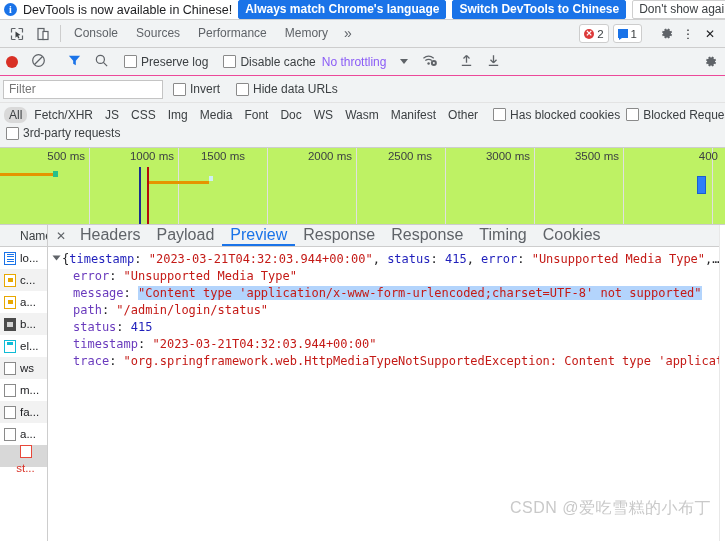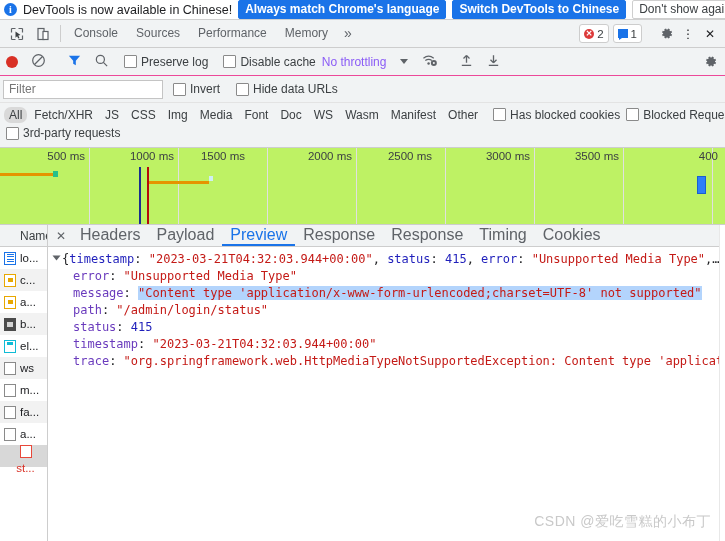--- a/index.html
+++ b/index.html
@@ -454,22 +454,22 @@
   .k-purple { color: #6a3bbd; }
   .v-str { color: #c41a16; }
   .v-num { color: #1f1fbb; }
   .punct { color: #202124; }
   .hl { background: #b3d4fc; }
 
   
   .watermark {
     position: absolute;
     right: 14px;
-    bottom: 10px;
-    font-size: 14px;
+    bottom: 22px;
+    font-size: 16px;
     color: #c9c9c9;
     letter-spacing: 0.5px;
     white-space: nowrap;
     pointer-events: none;
   }
   .vscroll-right {
     position: absolute;
     right: 0; top: 0; bottom: 0;
     width: 5px;
     background: #fff;

